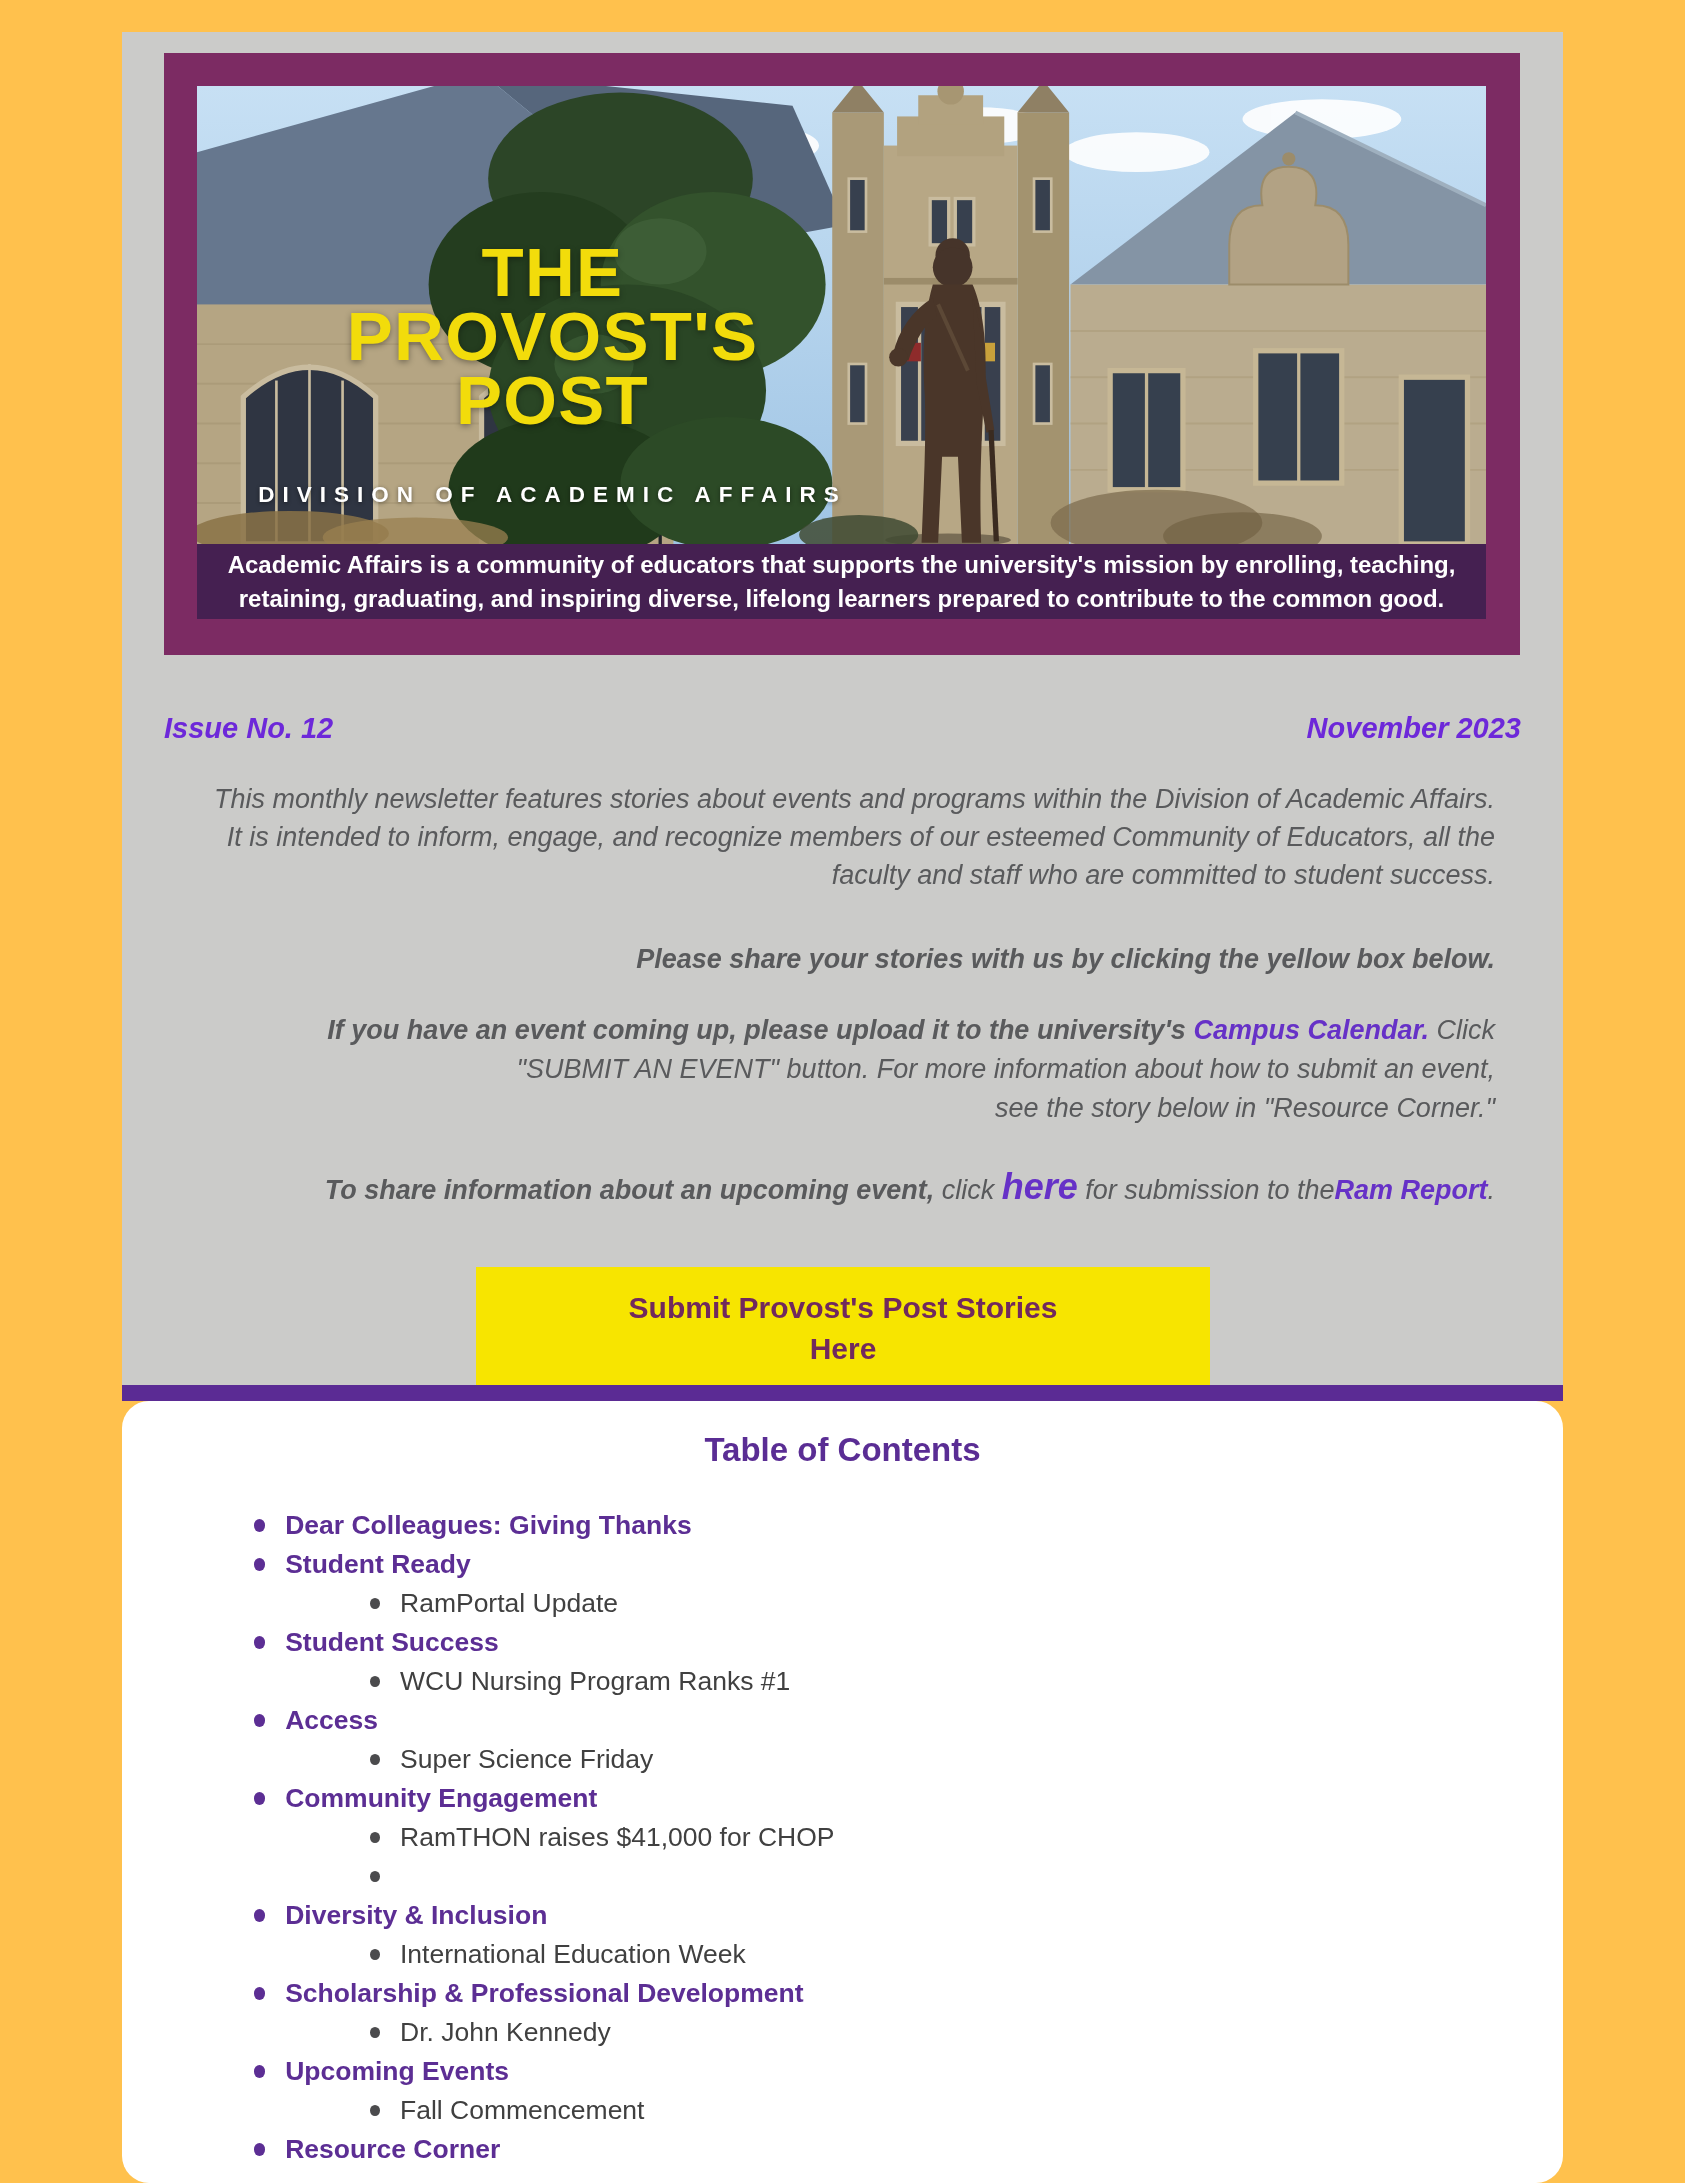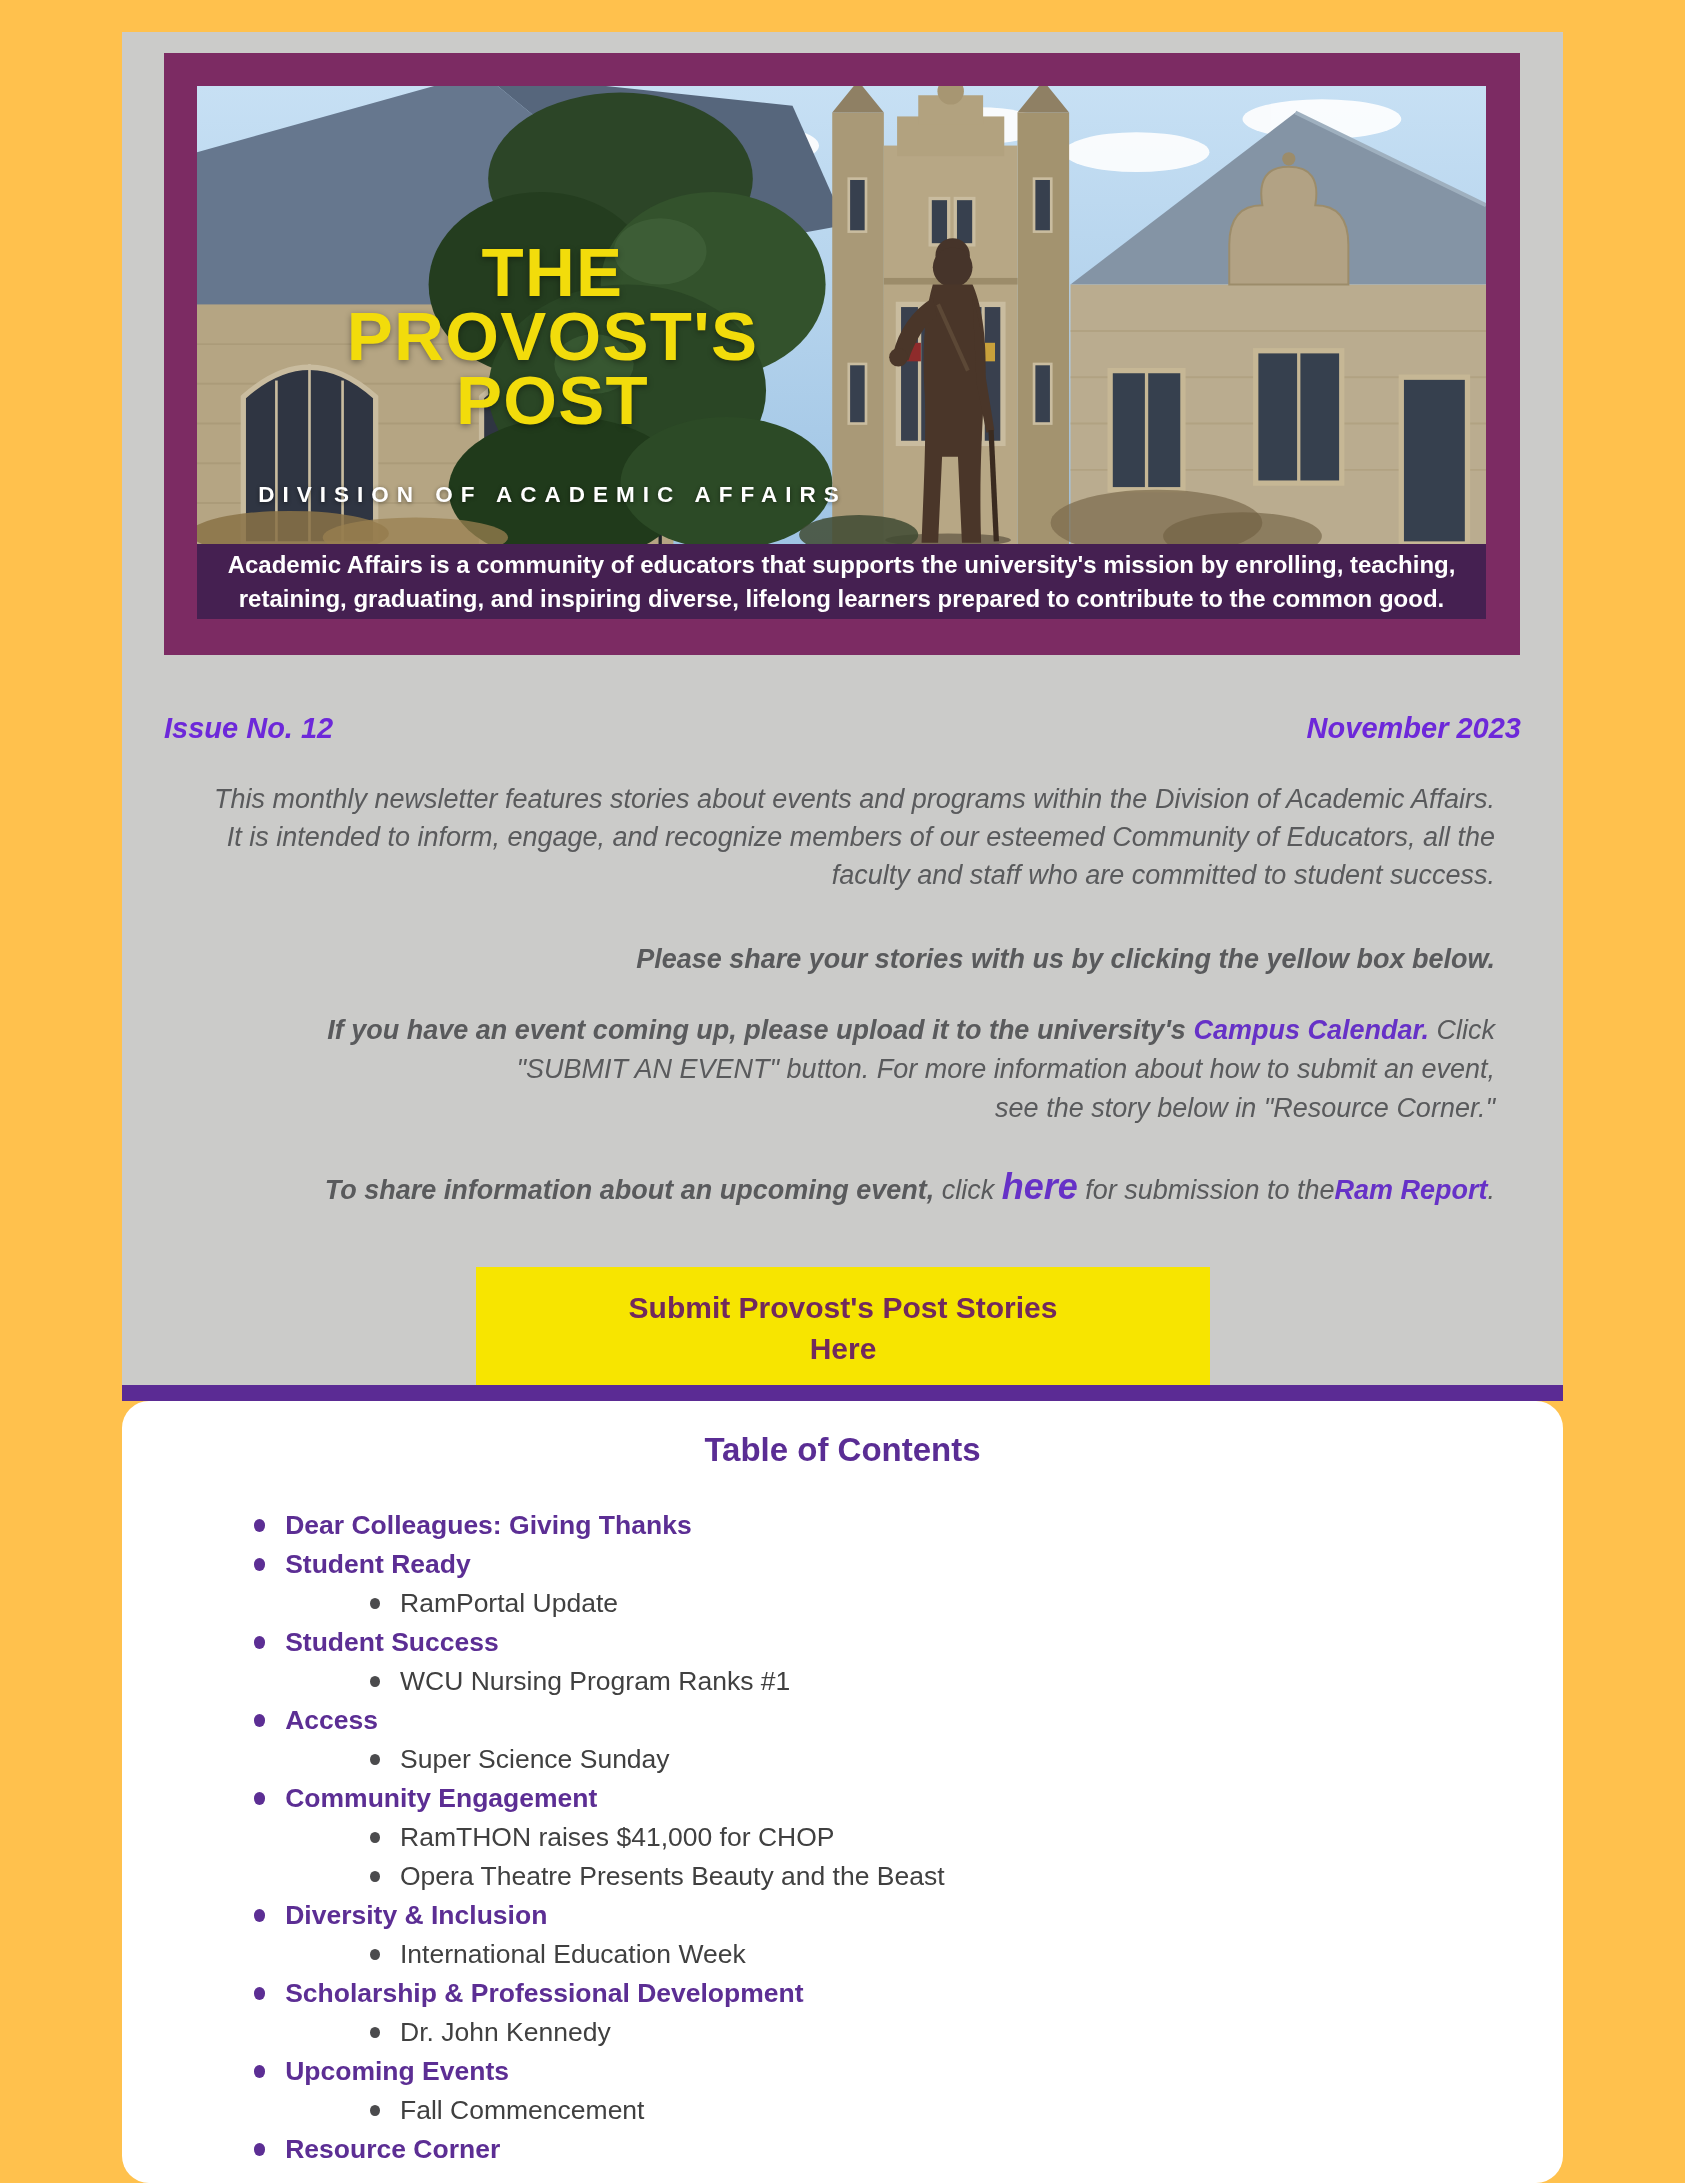--- a/index.html
+++ b/index.html
@@ -267,33 +267,32 @@
     <li class="l2">
         <span class="bullet"></span>
         <span>WCU Nursing Program Ranks #1</span>
       </li>
     <li class="l1">
         <span class="bullet"></span>
         <span>Access</span>
       </li>
     <li class="l2">
         <span class="bullet"></span>
-        <span>Super Science Sunday</span>
+        <span>Super Science Friday</span>
       </li>
     <li class="l1">
         <span class="bullet"></span>
         <span>Community Engagement</span>
       </li>
     <li class="l2">
         <span class="bullet"></span>
         <span>RamTHON raises $41,000 for CHOP</span>
       </li>
     <li class="l2">
         <span class="bullet"></span>
-        <span>Opera Theatre Presents Beauty and the Beast</span>
       </li>
     <li class="l1">
         <span class="bullet"></span>
         <span>Diversity &amp; Inclusion</span>
       </li>
     <li class="l2">
         <span class="bullet"></span>
         <span>International Education Week</span>
       </li>
     <li class="l1">

